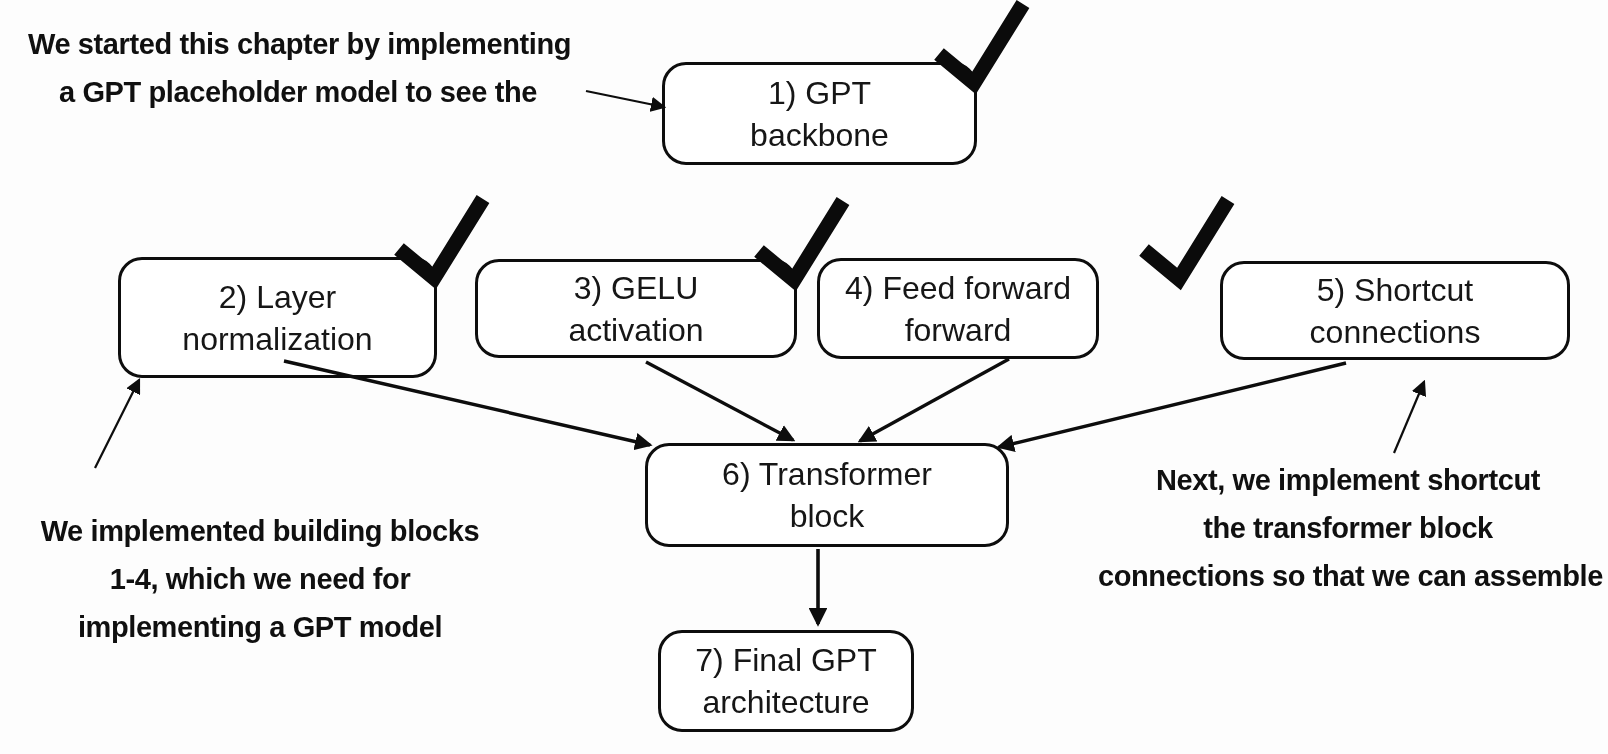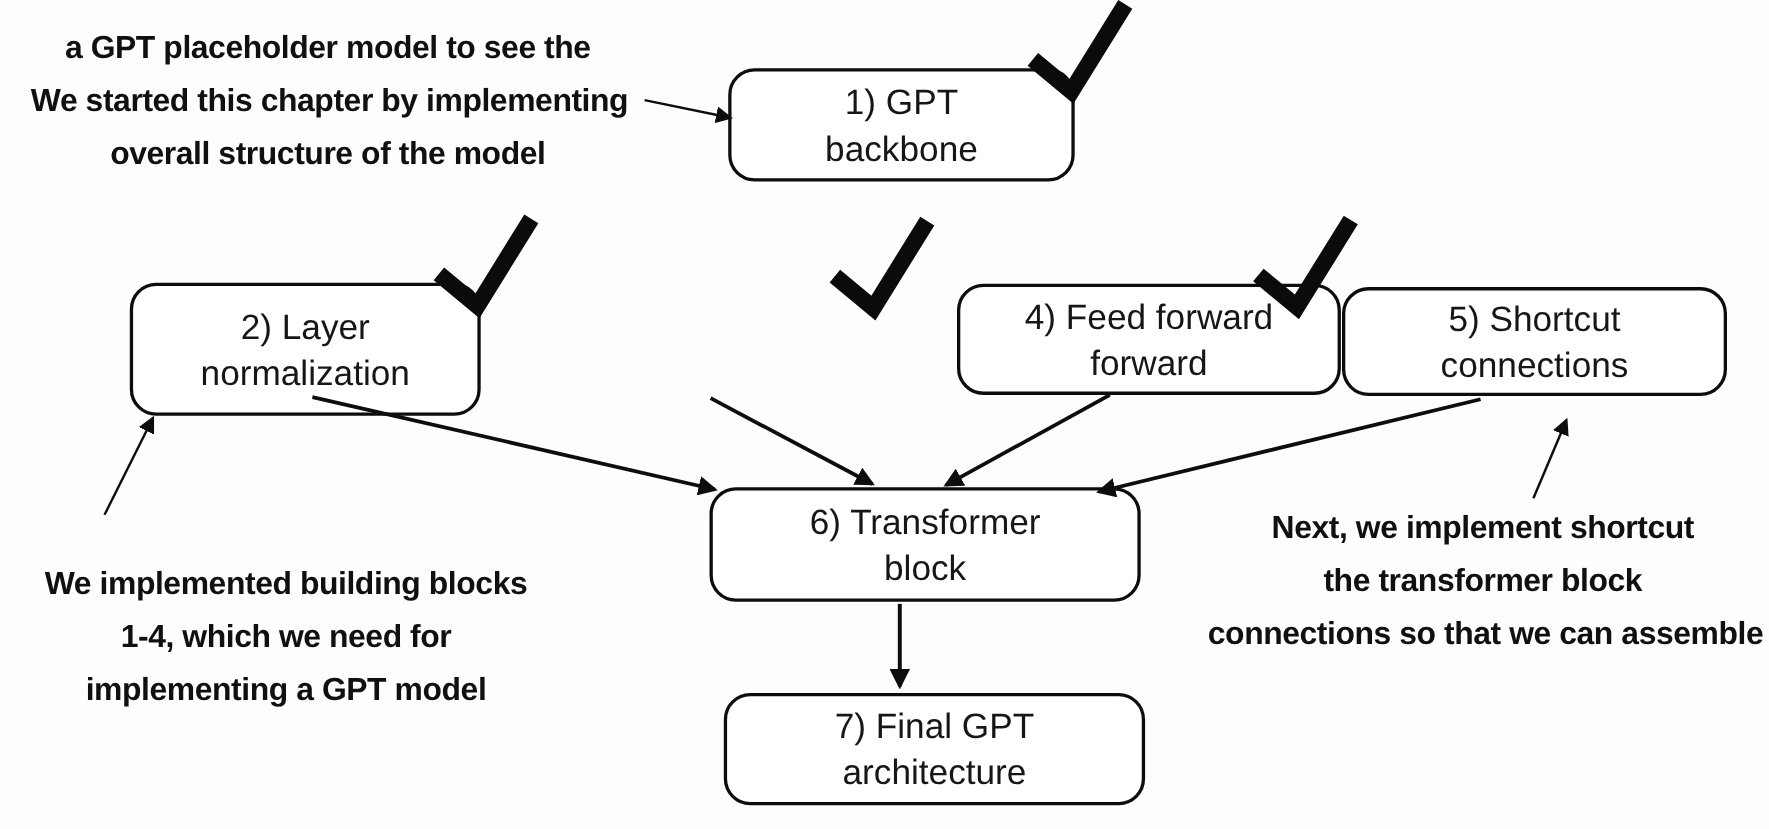--- a/index.html
+++ b/index.html
@@ -12,24 +12,24 @@
   .node {
     position:absolute; box-sizing:border-box; z-index:2;
     background:#ffffff; border:3.5px solid #0d0d0d; border-radius:24px;
     display:flex; flex-direction:column; align-items:center; justify-content:center;
     font-size:32px; line-height:42px; color:#161616; text-align:left;
   }
   .node span { display:block; white-space:nowrap; }
   .n1 { left:662px;  top:62px;  width:315px; height:103px; }
   .n2 { left:118px;  top:257px; width:319px; height:121px; }
   .n3 { left:475px;  top:259px; width:322px; height:99px;  }
-  .n4 { left:870px;  top:258px; width:349px; height:101px; }
+  .n4 { left:817px;  top:258px; width:282px; height:101px; }
   .n5 { left:1220px; top:261px; width:350px; height:99px;  }
-  .n6 { left:645px;  top:443px; width:392px; height:104px; }
-  .n7 { left:658px;  top:630px; width:383px; height:102px; }
+  .n6 { left:645px;  top:443px; width:364px; height:104px; }
+  .n7 { left:658px;  top:630px; width:256px; height:102px; }
   .annotation {
     position:absolute; z-index:1;
     font-weight:bold; font-size:29px; line-height:48px; letter-spacing:-0.4px;
     color:#101010; text-align:center;
   }
   .annotation div { white-space:nowrap; }
   .a1 { left:28px;   top:20px;  width:540px; }
   .a2 { left:30px;   top:460px; width:460px;margin-top:47px; }
   .a3 { left:1098px; top:456px; width:500px; }
 </style>
@@ -65,41 +65,44 @@
   </svg>
 
   <div class="node n1">
     <span>1) GPT</span>
     <span>backbone</span>
   </div>
   <div class="node n2">
     <span>2) Layer</span>
     <span>normalization</span>
   </div>
+  <div class="node n3">
+    <span>3) GELU</span>
+    <span>activation</span>
+  </div>
   <div class="node n4">
     <span>4) Feed forward</span>
     <span>forward</span>
   </div>
   <div class="node n5">
     <span>5) Shortcut</span>
     <span>connections</span>
   </div>
   <div class="node n6">
     <span>6) Transformer</span>
     <span>block</span>
   </div>
   <div class="node n7">
     <span>7) Final GPT</span>
     <span>architecture</span>
   </div>
 
   <div class="annotation a1">
+    <div>We started this chapter by implementing</div>
     <div>a GPT placeholder model to see the</div>
-    <div>We started this chapter by implementing</div>
-    <div>overall structure of the model</div>
   </div>
   <div class="annotation a2">
     <div>We implemented building blocks</div>
     <div>1-4, which we need for</div>
     <div>implementing a GPT model</div>
   </div>
   <div class="annotation a3">
     <div>Next, we implement shortcut</div>
     <div>the transformer block</div>
     <div>connections so that we can assemble</div>

